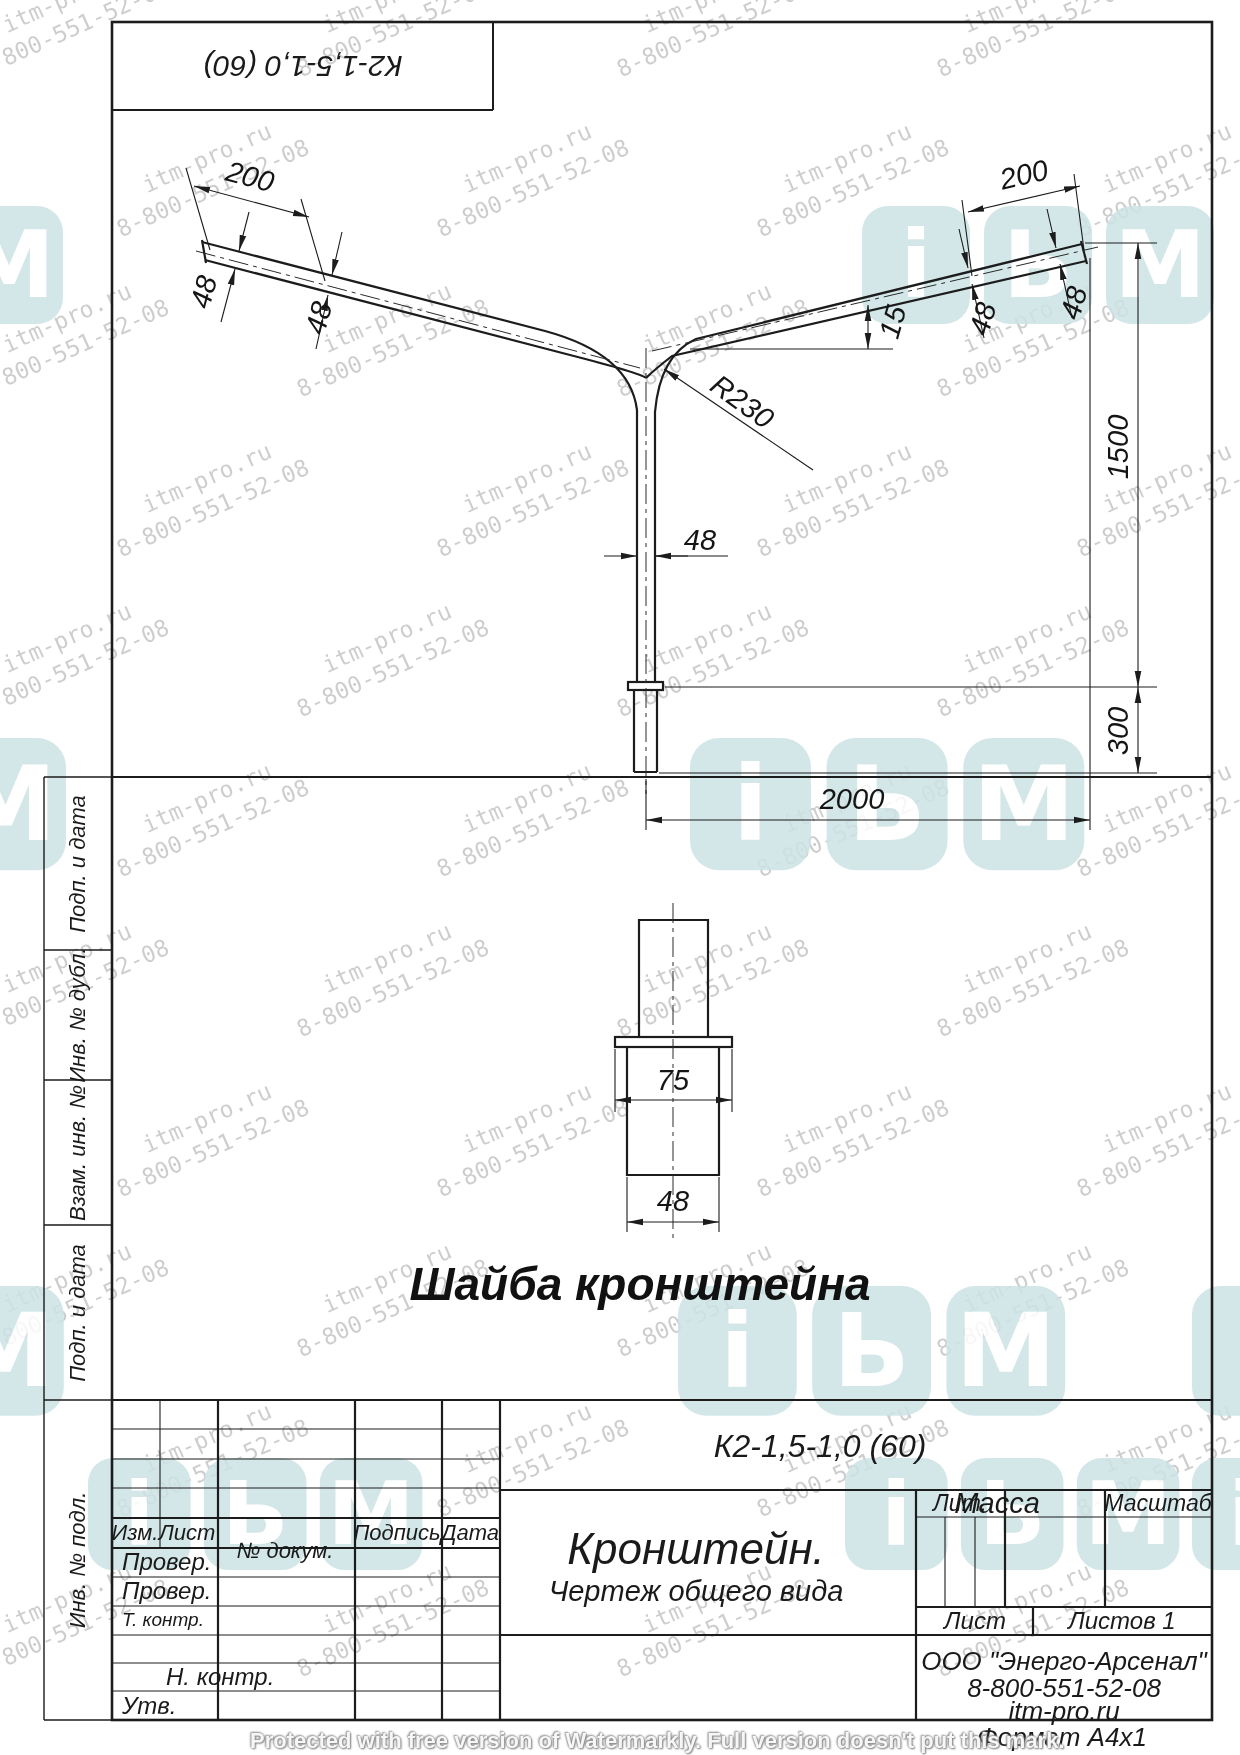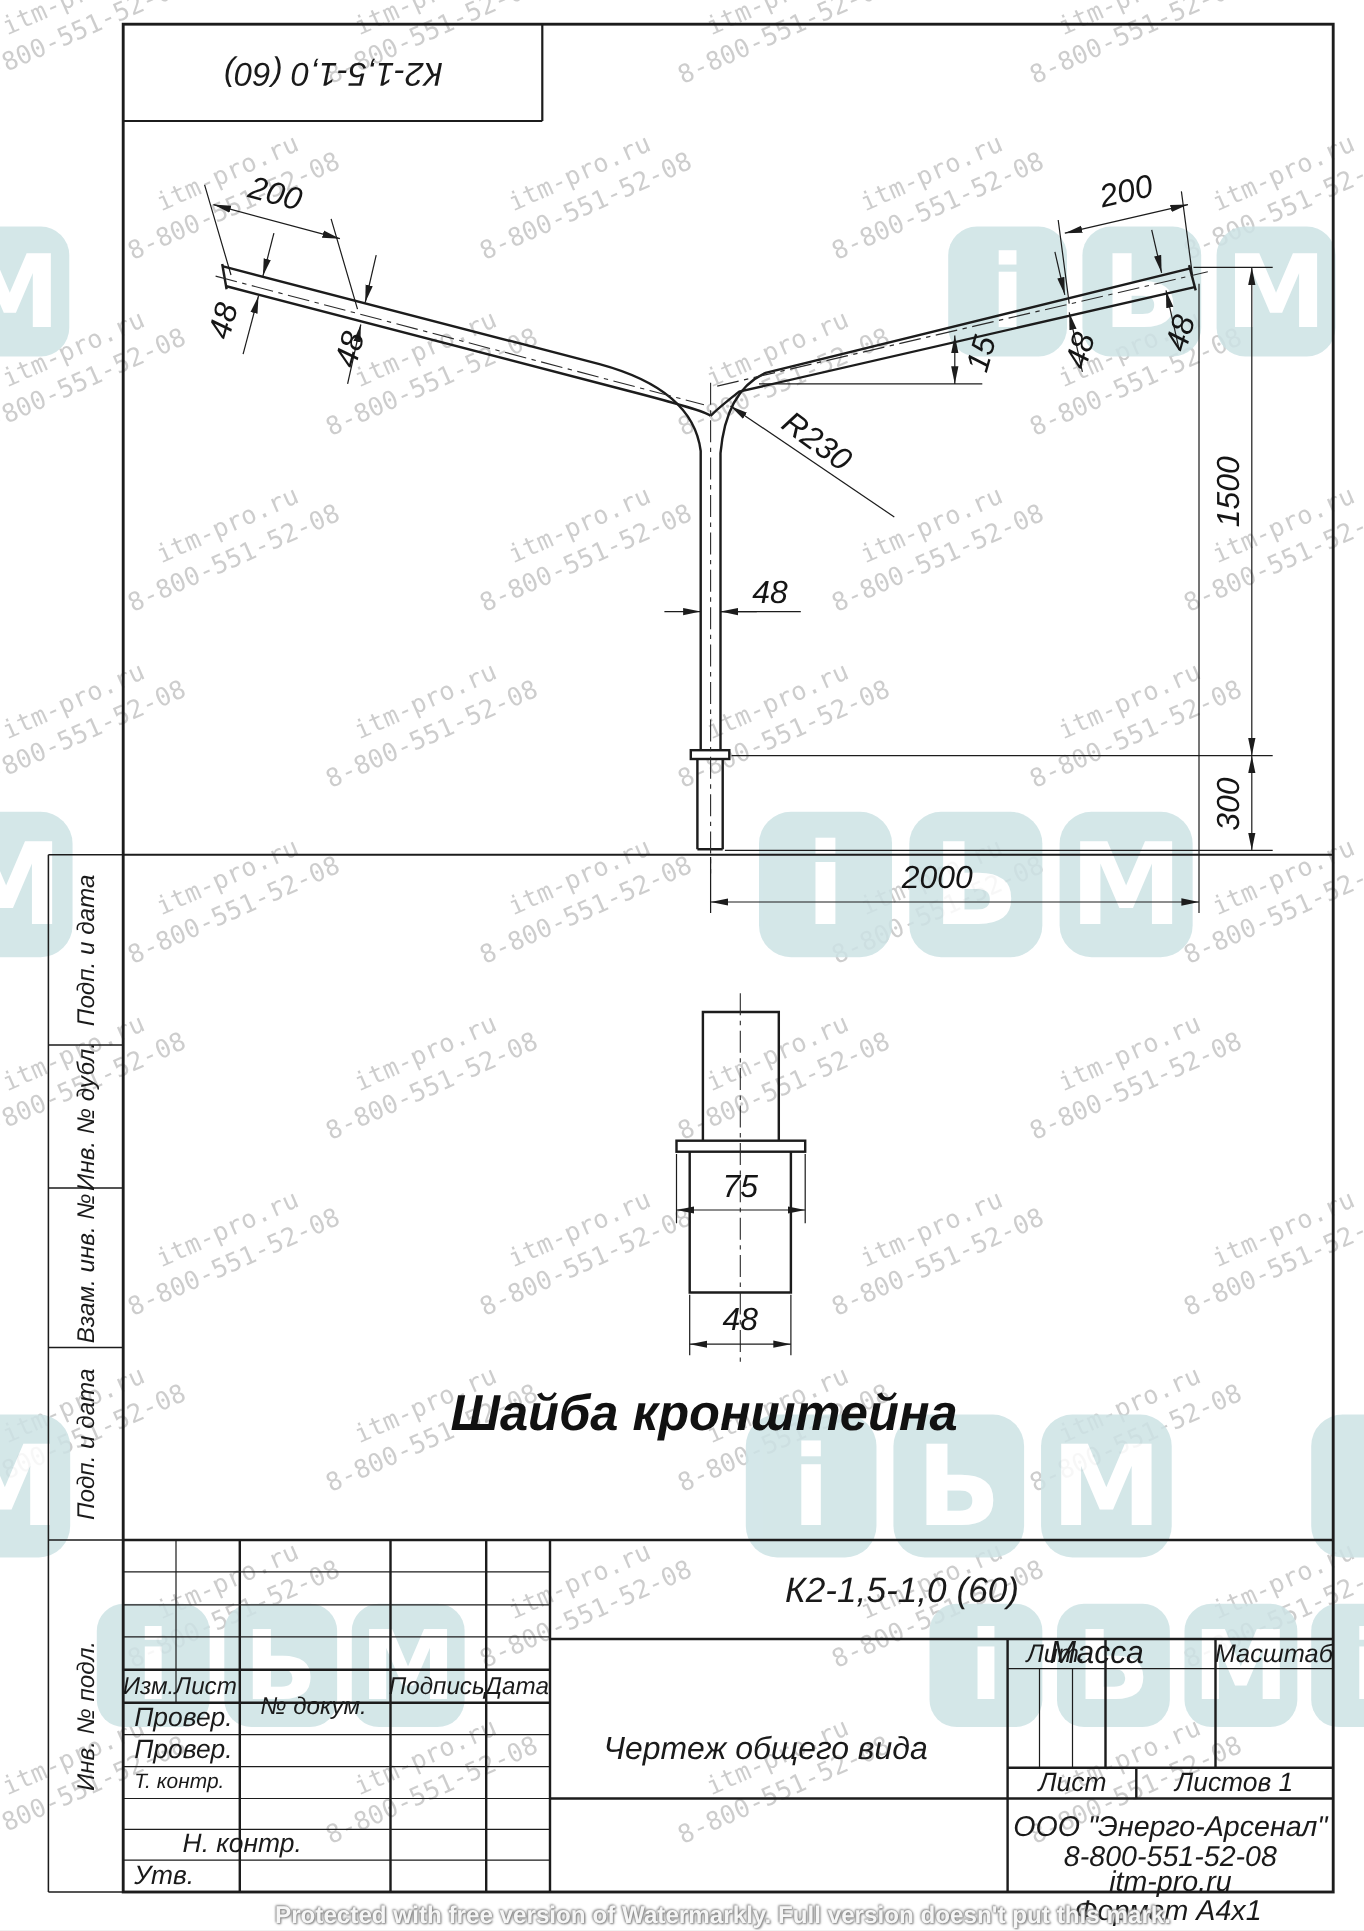--- a/index.html
+++ b/index.html
@@ -275,20 +275,21 @@
   </svg>
   </div>
 
   <div class="label-layer" id="label-layer">
 
     <div class="rotbox" style="left:303px;top:66px;">К2-1,5-1,0 (60)</div>
 
     <div class="caption" style="left:640px;top:1284px;font-weight:bold;">Шайба кронштейна</div>
 
     <div class="tb c" style="left:820px;top:1446px;font-size:32px;">К2-1,5-1,0 (60)</div>
+    <div class="tb c" style="left:696px;top:1549px;font-size:44px;">Кронштейн.</div>
     <div class="tb c" style="left:696px;top:1591px;font-size:29px;">Чертеж общего вида</div>
 
     <div class="tb c" style="left:135px;top:1533px;font-size:22px;">Изм.</div>
     <div class="tb c" style="left:187px;top:1533px;font-size:22px;">Лист</div>
     <div class="tb c" style="left:285px;top:1551px;font-size:22px;">№ докум.</div>
     <div class="tb c" style="left:397px;top:1533px;font-size:22px;">Подпись</div>
     <div class="tb c" style="left:470px;top:1533px;font-size:22px;">Дата</div>
 
     <div class="tb l" style="left:122px;top:1562px;font-size:24px;">Провер.</div>
     <div class="tb l" style="left:122px;top:1591px;font-size:24px;">Провер.</div>

